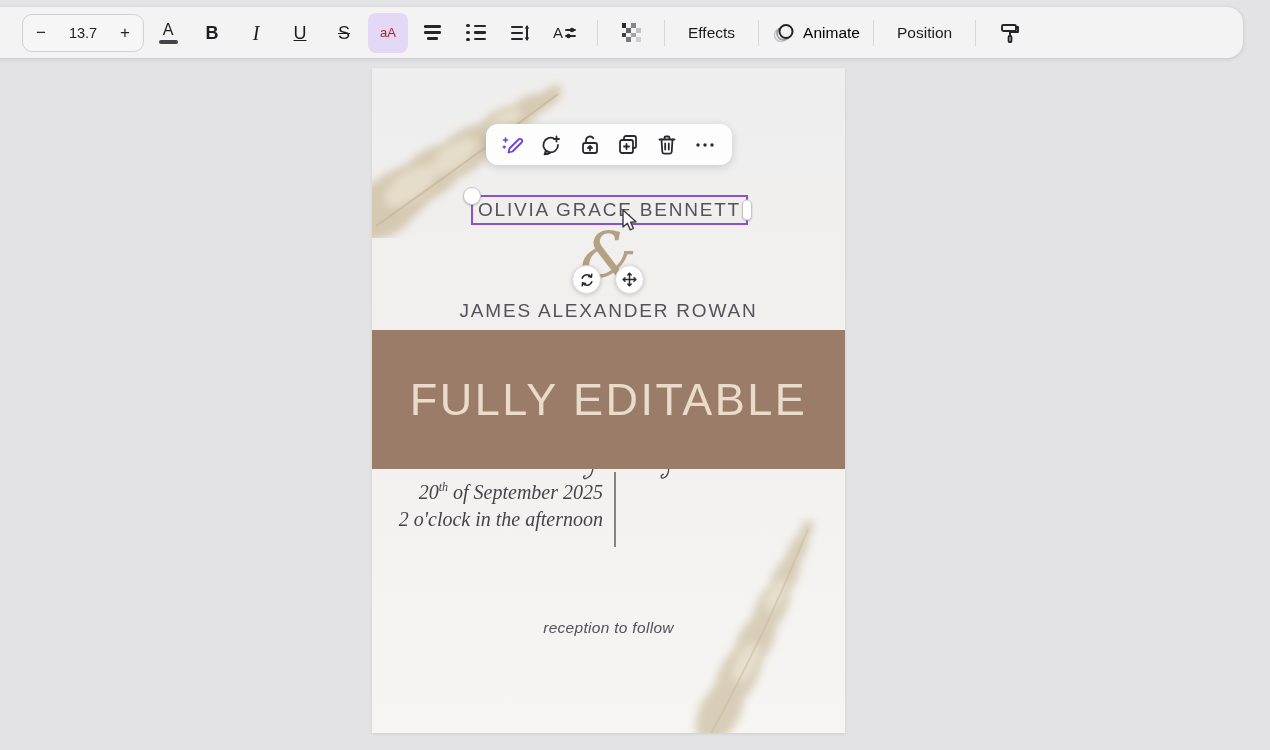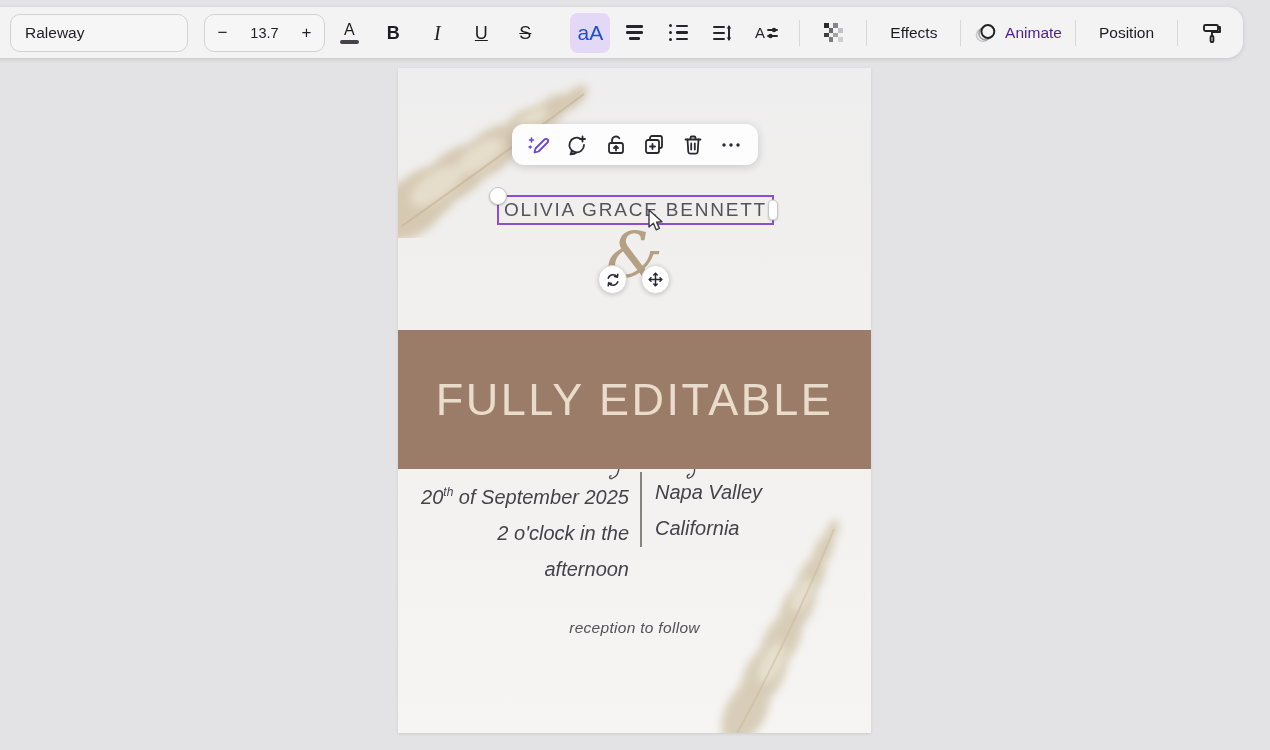--- a/index.html
+++ b/index.html
@@ -27,40 +27,40 @@
   .tbtn{min-width:40px;height:40px;border-radius:8px;display:flex;flex-direction:column;
     align-items:center;justify-content:center;color:var(--ink);cursor:pointer;
     font-size:18px;line-height:1;position:relative;}
   .tbtn:first-of-type{margin-left:14px;}
   .glyph-b{font-weight:700;}
   .glyph-i{font-family:"Liberation Serif",serif;font-style:italic;font-size:20px;}
   .glyph-u{text-decoration:underline;}
   .glyph-s{text-decoration:line-through;}
   .color-bar{width:19px;height:4px;background:#454349;border-radius:2px;margin-top:2px;}
   .color-a{font-size:16px;font-weight:500;}
-  .case-btn{color:#1d4ed8;background:var(--case-btn-bg);font-size:21px;font-weight:500;margin-left:21px;}
+  .case-btn{color:#b91c1c;background:var(--case-btn-bg);font-size:13px;font-weight:500;}
   .align-icon{display:flex;flex-direction:column;gap:3.5px;align-items:center;}
   .align-icon i{display:block;height:2.4px;background:#26252a;border-radius:1.2px;}
   .align-icon i:nth-child(1){width:17px;}
   .align-icon i:nth-child(2){width:17px;}
   .align-icon i:nth-child(3){width:11px;}
   .list-icon{display:flex;flex-direction:column;gap:3.5px;}
   .list-icon i{display:flex;align-items:center;gap:4px;}
   .list-icon i::before{content:"";width:3.2px;height:3.2px;border-radius:50%;background:#26252a;}
   .list-icon i::after{content:"";width:12px;height:2.4px;background:#26252a;border-radius:1.2px;}
   .sep{width:1px;height:26px;background:#d9d7da;margin:0 9px;flex:none;}
   .checker{width:19px;height:19px;display:grid;grid-template-columns:repeat(4,1fr);
     grid-template-rows:repeat(4,1fr);}
   .checker i{background:#2b2a2f;}
   .label-btn{padding:0 10px;font-size:15.5px;font-weight:500;color:#1c1b20;text-align:center;}
   .animate-btn{display:flex;flex-direction:row;gap:7px;align-items:center;}
   svg{display:block;}
 
   
-  .canvas{position:absolute;left:398px;top:68px;width:473px;height:665px;overflow:hidden;
+  .canvas{position:absolute;left:372px;top:68px;width:473px;height:665px;overflow:hidden;
     background:linear-gradient(180deg,#efeeee 0%,#f2f1ef 55%,#f6f5f3 100%);
     box-shadow:0 1px 3px rgba(0,0,0,.10);padding-left:6px;}
   .pampas{position:absolute;pointer-events:none;}
   .pampas.tl{left:-10px;top:-8px;z-index:1;}
   .pampas.br{right:-8px;bottom:-10px;z-index:1;}
 
   .ctx-toolbar{position:absolute;left:114px;top:56px;width:246px;height:41px;z-index:6;
     background:#fdfdfd;border-radius:12px;box-shadow:0 2px 8px rgba(30,30,40,.18);
     display:flex;align-items:center;justify-content:space-between;padding:0 14px;}
   .ctx-btn{width:26px;height:26px;display:flex;align-items:center;justify-content:center;cursor:pointer;}
@@ -83,39 +83,36 @@
   .el-handle.move{left:243px;top:197px;}
 
   .groom{position:absolute;left:0;right:0;top:232px;text-align:center;z-index:2;}
 
   .banner{position:absolute;left:0;top:262px;width:473px;height:139px;z-index:3;
     background:var(--banner-brown);display:flex;align-items:center;justify-content:center;}
   .banner-text{font-size:45px;letter-spacing:2.5px;color:var(--banner-text);font-weight:400;}
 
   .squiggle{position:absolute;z-index:2;}
 
-  .script{font-family:Liberation Sans, sans-serif;font-style:italic;color:var(--script-text);
-    font-size:20px;line-height:36px;}
+  .script{font-family:Liberation Serif, serif;font-style:italic;color:var(--script-text);
+    font-size:20px;line-height:27px;}
   .date-left{position:absolute;left:18px;width:213px;top:406px;text-align:right;z-index:2;}
   .date-sup{font-size:12px;vertical-align:super;}
   .loc-right{position:absolute;left:257px;top:406px;text-align:left;z-index:2;}
   .v-divider{position:absolute;left:242px;top:404px;width:1.5px;height:75px;background:#87837f;z-index:2;}
 
   .footer-note{position:absolute;left:0;right:0;top:551px;text-align:center;z-index:2;
     font-style:italic;font-size:15.5px;color:#55515a;letter-spacing:.3px;}
 
   .cursor{position:absolute;left:247px;top:141px;z-index:9;}
 </style>
 </head>
 <body>
 
 <div class="top-toolbar">
-  <div class="font-box">
-    <span>Raleway</span>
-  </div>
   <div class="size-box">
     <span class="step">−</span>
     <span class="size-val">13.7</span>
     <span class="step">+</span>
   </div>
 
   <div class="tbtn">
     <span class="color-a">A</span>
     <span class="color-bar"></span>
   </div>
@@ -189,21 +186,21 @@
   <div class="sep"></div>
   <div class="tbtn label-btn">Effects</div>
   <div class="sep"></div>
 
   <div class="tbtn animate-btn">
     <svg width="24" height="22" viewBox="0 0 24 22">
       <circle cx="9" cy="13" r="6.5" fill="none" stroke="#c9c7cb" stroke-width="1.6"></circle>
       <circle cx="11.5" cy="11.5" r="6.5" fill="none" stroke="#9b999e" stroke-width="1.6"></circle>
       <circle cx="14" cy="9.5" r="6.5" fill="#f4f3f4" stroke="#222126" stroke-width="2"></circle>
     </svg>
-    <span style="font-size:15.5px;font-weight:500;color:#4c1d95;">Animate</span>
+    <span style="font-size:15.5px;font-weight:500;color:#000000;">Animate</span>
   </div>
 
   <div class="sep"></div>
   <div class="tbtn label-btn">Position</div>
   <div class="sep"></div>
 
   <div class="tbtn">
     <svg width="24" height="24" viewBox="0 0 24 24" fill="none" stroke="#222126" stroke-width="1.9" stroke-linejoin="round">
       <rect x="5" y="4" width="14" height="6" rx="1.5"></rect>
       <path d="M19 6 h2 v5 h-8 v4"></path>
@@ -314,40 +311,39 @@
       <path d="M2.2 12.8 l0.4 -2.9 2.9 0.6" fill="none"></path>
     </svg>
   </div>
   <div class="el-handle move">
     <svg width="15" height="15" viewBox="0 0 15 15" fill="none" stroke="#2a2930" stroke-width="1.5" stroke-linecap="round" stroke-linejoin="round">
       <path d="M7.5 1.5 v12 M1.5 7.5 h12"></path>
       <path d="M5.8 3 L7.5 1.2 L9.2 3 M5.8 12 L7.5 13.8 L9.2 12 M3 5.8 L1.2 7.5 L3 9.2 M12 5.8 L13.8 7.5 L12 9.2"></path>
     </svg>
   </div>
 
+  <div class="groom">
+    <span class="name-text">JAMES ALEXANDER ROWAN</span>
+  </div>
 
   <svg class="squiggle" style="left:210px;top:398px;" width="14" height="15" viewBox="0 0 14 15">
     <path d="M11 0 C11 6 9 11 4 12.5 C1 13.2 0.6 9.6 3.6 9.6" fill="none" stroke="#4a4650" stroke-width="1.3"></path>
   </svg>
   <svg class="squiggle" style="left:287px;top:398px;" width="14" height="15" viewBox="0 0 14 15">
     <path d="M9 0 C10.5 5 9 10.5 4.5 12 C1.5 13 1.2 9 4.8 8.2" fill="none" stroke="#4a4650" stroke-width="1.3"></path>
   </svg>
 
   <div class="banner">
     <span class="banner-text">FULLY EDITABLE</span>
   </div>
 
   <div class="date-left script">
     <div><span>20</span><span class="date-sup">th</span><span> of September 2025</span></div>
     <div>2 o'clock in the afternoon</div>
   </div>
   <div class="v-divider"></div>
-  <div class="loc-right script">
-    <div>Napa Valley</div>
-    <div>California</div>
-  </div>
 
   <div class="footer-note">reception to follow</div>
 
   <svg class="cursor" width="20" height="23" viewBox="0 0 20 23">
     <path d="M4 1 L4 18 L8.4 14.3 L11.2 20.8 L14.4 19.4 L11.6 13.2 L17 12.8 Z" fill="#fdfdfd" stroke="#3c3b41" stroke-width="1.4" stroke-linejoin="round"></path>
   </svg>
 </div>
 
 </body></html>

